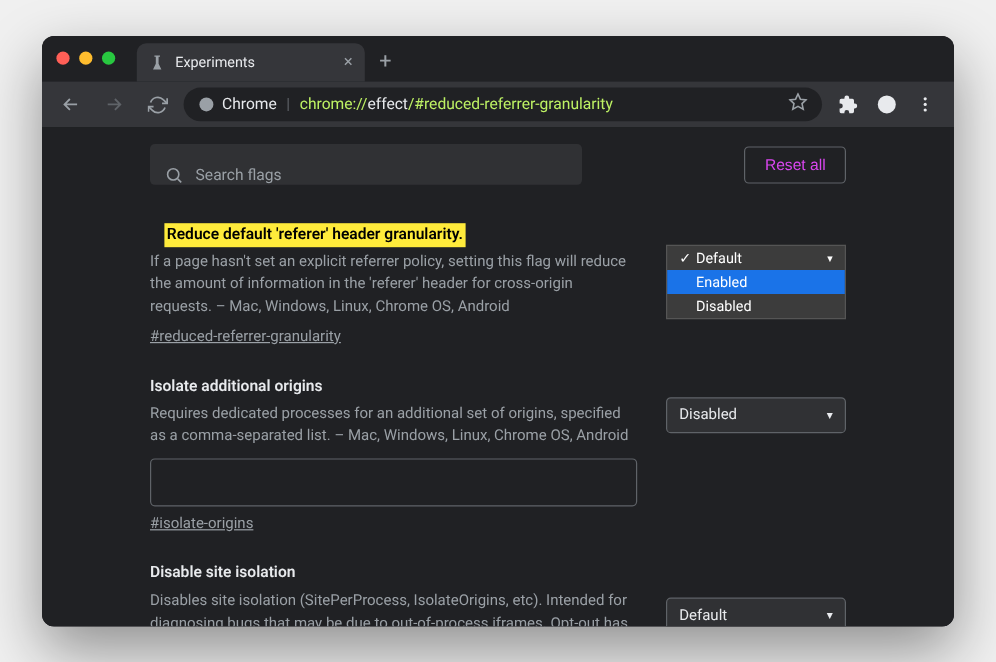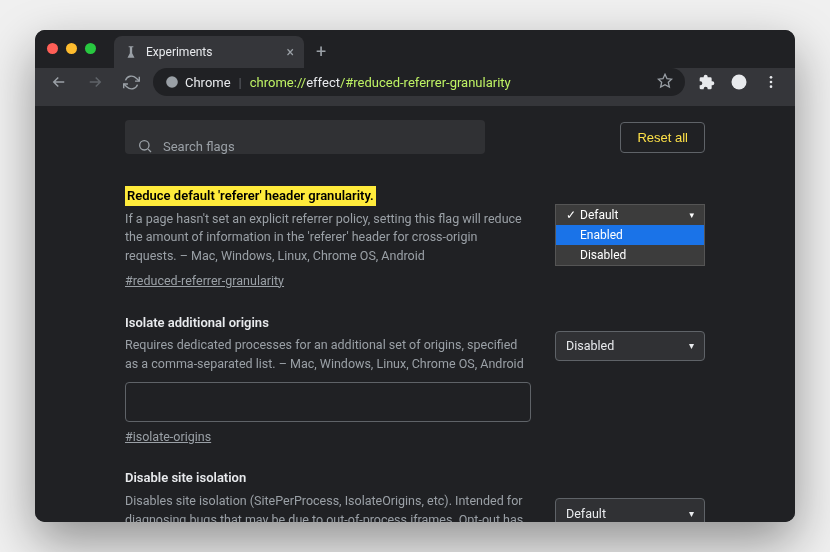--- a/index.html
+++ b/index.html
@@ -60,21 +60,21 @@
     color: #9aa0a6;
     font-size: 18px;
     padding: 0 12px 6px;
     cursor: pointer;
   }
   
   .toolbar {
     height: 38px;
     background: #35363a;
     display: flex;
-    align-items: flex-start;
+    align-items: center;
     padding: 0 10px;
     gap: 8px;
   }
   .tbtn {
     width: 28px; height: 28px;
     display: flex; align-items: center; justify-content: center;
     color: #9aa0a6;
     cursor: pointer;
     border-radius: 50%;
   }
@@ -129,35 +129,35 @@
     display: flex;
     align-items: flex-end;
     padding: 0 12px;
     gap: 10px;
     color: #9aa0a6;
     font-size: 13px;
   }
   .reset-btn {
     margin-left: auto;
     border: 1px solid #5f6368;
-    color: #fde047;
+    color: #d946ef;
     background: transparent;
     padding: 7px 16px;
     border-radius: 4px;
     font-size: 13px;
     cursor: pointer;
   }
   .flag {
     display: flex;
     gap: 24px;
     padding: 14px 0 18px;
   }
   .flag-text { flex: 1; font-size: 12.5px; line-height: 1.5; }
   .flag-title { font-size: 13px; font-weight: 600; margin-bottom: 4px; display: inline-block;}
-  .flag-title.highlight { background: #ffeb3b; color: #000; padding: 0 2px; }
+  .flag-title.highlight { background: #ffeb3b; color: #000; padding: 0 2px; margin-left: 12px; }
   .flag-desc { color: #9aa0a6; }
   .flag-anchor { color: #9aa0a6; text-decoration: underline; display: inline-block; margin-top: 6px; cursor: pointer; }
   .flag-control { width: 150px; display: flex; align-items: flex-start; padding-top: 18px; position: relative; }
   .select {
     width: 100%;
     height: 30px;
     background: #303134;
     border: 1px solid #5f6368;
     border-radius: 4px;
     color: #e8eaed;

